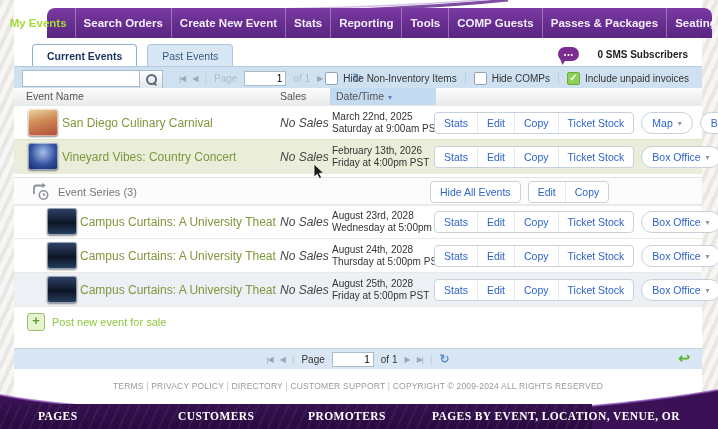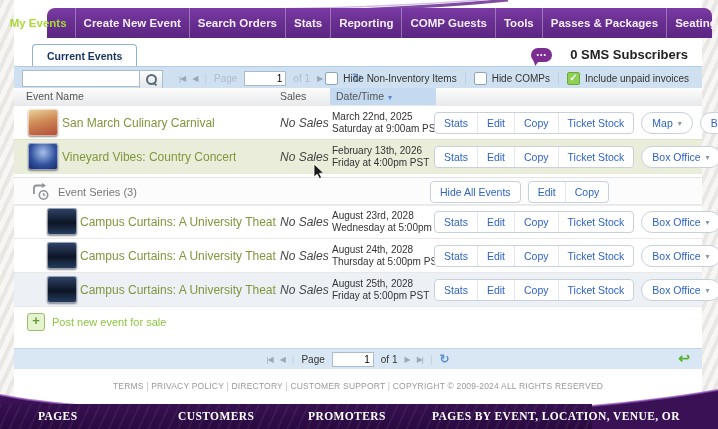--- a/index.html
+++ b/index.html
@@ -21,36 +21,36 @@
     background:linear-gradient(180deg,#7b3aa4 0%,#662d8e 55%,#5c2683 100%);
     border-radius:8px 8px 0 0;display:flex;align-items:center;justify-content:center;
   }
   .nav a{
     color:#f4eefa;font-size:11.5px;font-weight:bold;text-decoration:none;
     padding:0 8px;line-height:30px;white-space:nowrap;
   }
   .nav a + a{border-left:1px solid rgba(255,255,255,.32);}
   .nav a.active{color:#a6da34;}
   
-  .tabs{position:absolute;left:18px;top:44px;height:23px;display:flex;gap:4px;z-index:2;flex-direction:column;}
+  .tabs{position:absolute;left:18px;top:44px;height:23px;display:flex;gap:10px;z-index:2;}
   .tab{
     font-size:10.5px;padding:5px 14px 4px;border:1px solid #a9c5e0;border-bottom:none;
     border-radius:4px 4px 0 0;background:#d9e7f5;color:#3a5a82;cursor:default;white-space:nowrap;
   }
   .tab.active{background:#fff;border-color:#8fb2d4;color:#16335e;font-weight:bold;}
   .sms{position:absolute;right:14px;top:47px;display:flex;align-items:center;gap:6px;z-index:2;}
   .sms-bubble{
     position:relative;width:21px;height:14px;background:#7c2d91;border-radius:8px;
     display:flex;align-items:center;justify-content:center;color:#fff;font-size:7px;letter-spacing:1px;
   }
   .sms-bubble::after{
     content:"";position:absolute;left:3px;bottom:-4px;border:4px solid transparent;
     border-top-color:#7c2d91;border-left-color:#7c2d91;transform:skewX(18deg);
   }
-  .sms-label{font-size:13px;color:#222;font-weight:600;margin-left:12px;}
+  .sms-label{font-size:10px;color:#222;font-weight:600;margin-left:12px;}
   
   .toolbar{
     position:absolute;left:0;right:0;top:66px;height:22px;background:#cfe1f1;
     border-top:1px solid #b4cce2;border-bottom:1px solid #b4cce2;z-index:2;
   }
   .search{position:absolute;left:8px;top:3px;display:flex;}
   .search input{
     width:110px;height:15px;border:1px solid #a9bccb;border-right:none;font-size:10px;padding:0 3px;outline:none;
   }
   .search .search-btn{
@@ -217,21 +217,21 @@
     </div>
 
     <div class="thead">
       <span class="hcell h-event">Event Name</span>
       <span class="hcell h-sales">Sales</span>
       <span class="hcell h-date"><span>Date/Time</span><span class="scaret">▾</span></span>
     </div>
 
     <div class="row" style="top:105px">
       <span class="thumb th-carnival"></span>
-      <a class="etitle">San March Culinary Carnival</a>
+      <a class="etitle">San Diego Culinary Carnival</a>
       <span class="sales">No Sales</span>
       <span class="edate">
         <span>March 22nd, 2025</span>
         <span>Saturday at 9:00am PST</span>
       </span>
       <span class="actions">
         <span class="btn-group">
           <a>Stats</a>
           <a>Edit</a>
           <a>Copy</a>
@@ -373,26 +373,26 @@
     </div>
     <span class="return-arrow">↩</span>
 
     <div class="flinks">
       <a class="fl">TERMS</a><a class="fl">PRIVACY POLICY</a><a class="fl">DIRECTORY</a><a class="fl">CUSTOMER SUPPORT</a><span class="fl">COPYRIGHT © 2009-2024 ALL RIGHTS RESERVED</span>
     </div>
   </div>
 
   <div class="nav">
     <a class="active">My Events</a>
+    <a>Search Orders</a>
     <a>Create New Event</a>
-    <a>Search Orders</a>
     <a>Stats</a>
     <a>Reporting</a>
+    <a>Tools</a>
     <a>COMP Guests</a>
-    <a>Tools</a>
     <a>Passes &amp; Packages</a>
     <a>Seating Maps</a>
   </div>
 
   <svg class="swoosh" width="300" height="13" viewBox="0 0 300 13">
     <path d="M2,12 C100,13 215,8 298,0" stroke="#6a2d91" stroke-width="3" fill="none" opacity="0.85"></path>
     <path d="M2,9 C100,10 215,5 295,-2" stroke="#cbaede" stroke-width="1.5" fill="none" opacity="0.8"></path>
   </svg>
 
   <svg class="wave" width="718" height="42" viewBox="0 0 718 42">

